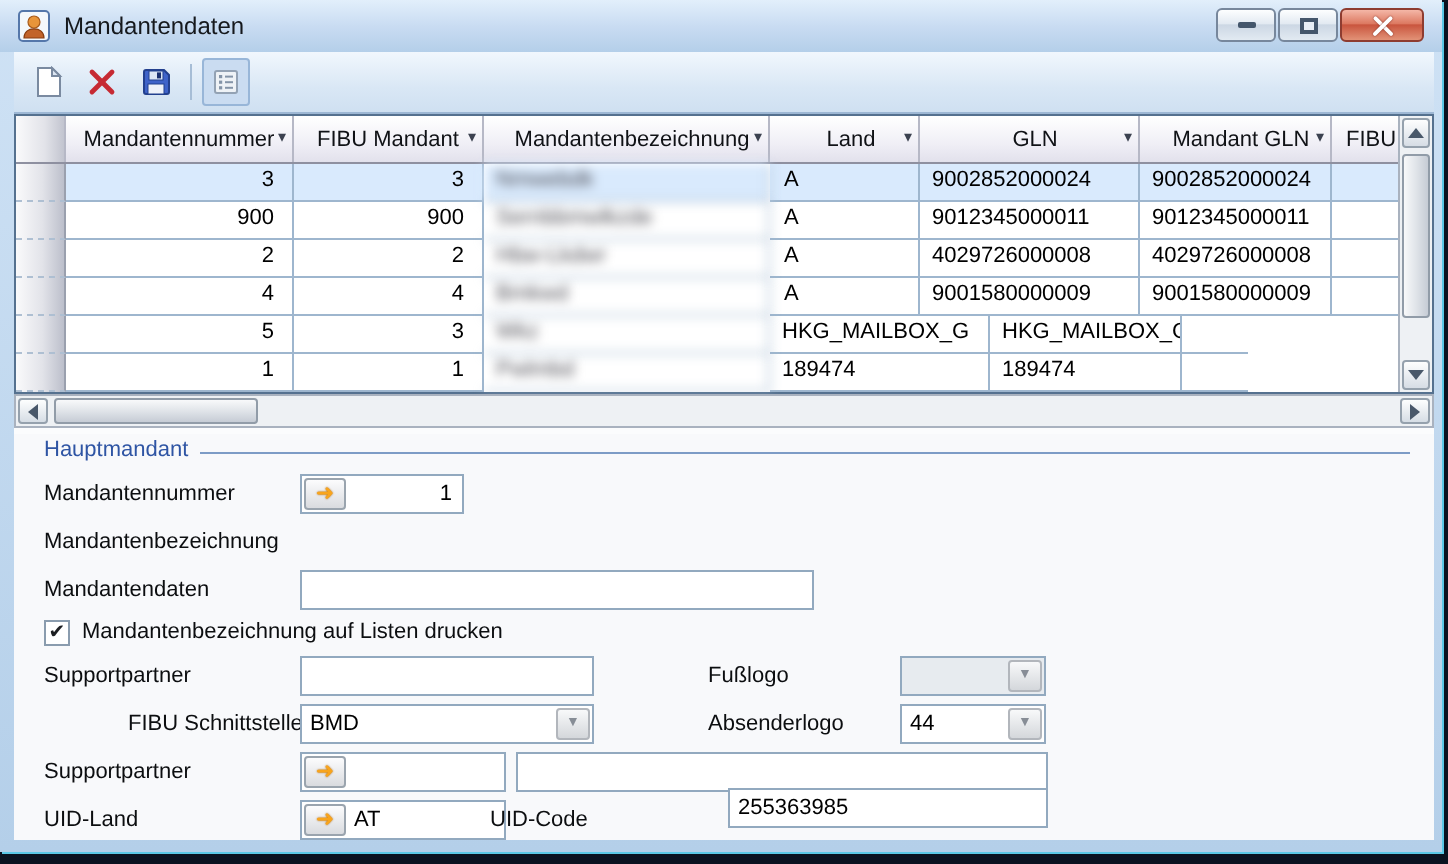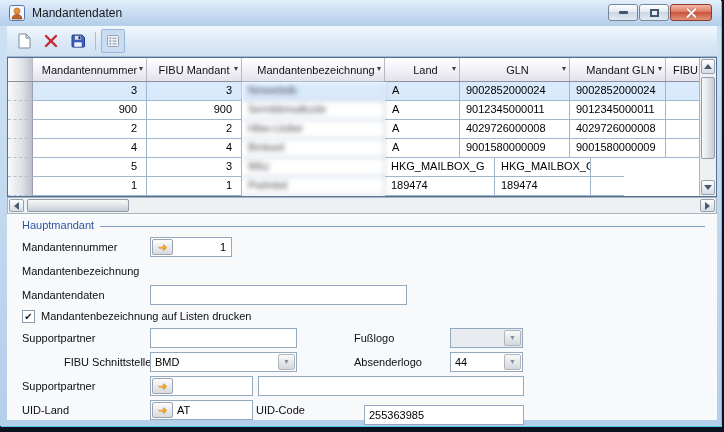--- a/index.html
+++ b/index.html
@@ -385,19 +385,19 @@
     </div>
     <div class="field" style="left:251px; top:159px; width:266px;">
       <input value="" style="">
     </div>
 
     <span class="flabel" style="left:15px; top:183px;">UID-Land</span>
     <div class="field" style="left:143px; top:183px; width:103px;">
       <span class="nav-btn">➜</span>
       <input value="AT" style="">
     </div>
-    <span class="flabel" style="left:249px; top:183px;text-align:right;">UID-Code</span>
-    <div class="field" style="left:357px; top:188px; width:160px;">
+    <span class="flabel" style="left:238px; top:183px;text-align:right;">UID-Code</span>
+    <div class="field" style="left:357px; top:177px; width:160px;">
       <input value="255363985" style="">
     </div>
   </div>
 
 </div>
 
 </body></html>

